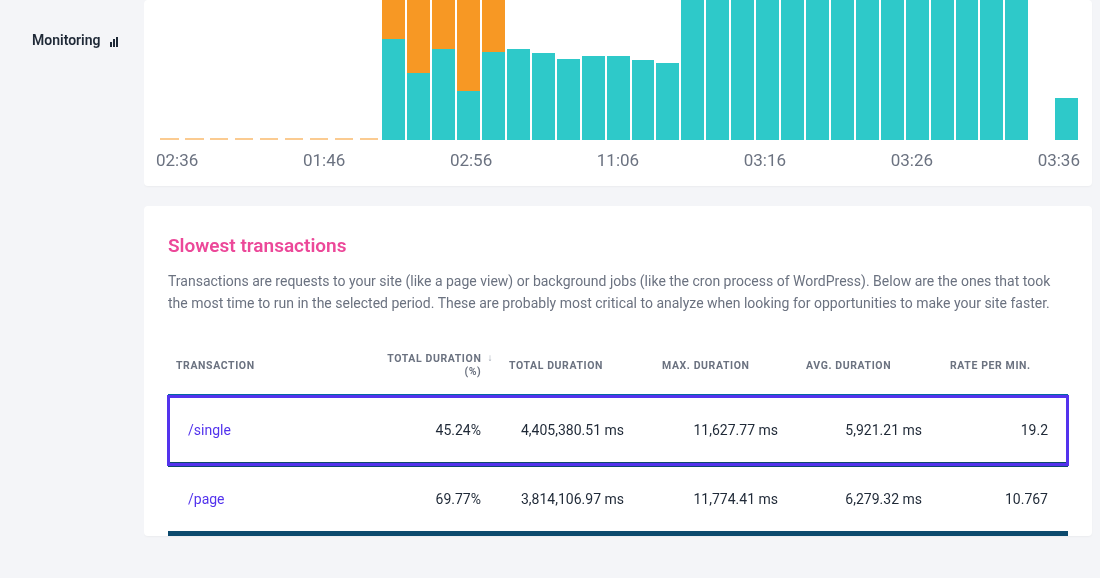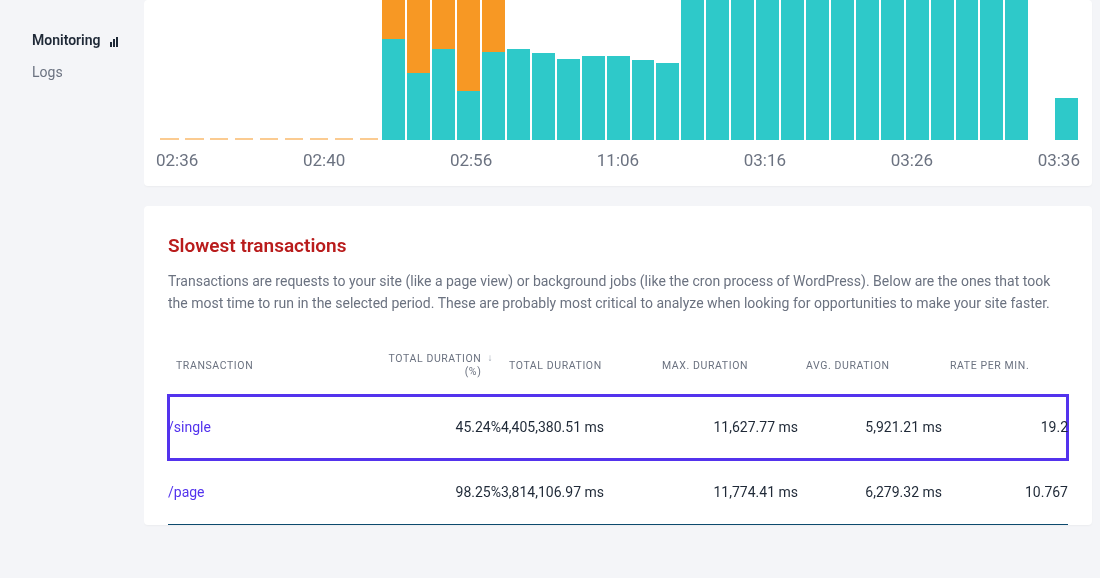--- a/index.html
+++ b/index.html
@@ -83,49 +83,49 @@
       font-size: 17px;
       color: #6b7280;
       padding: 10px 0 4px 0;
     }
     .section-card {
       padding: 28px 24px 0 24px;
     }
     .section-title {
       font-size: 19px;
       font-weight: 600;
-      color: #b91c1c;
+      color: #ec4899;
       margin-bottom: 14px;
     }
     .section-desc {
       font-size: 14px;
       color: #6b7280;
       line-height: 1.55;
       margin-bottom: 28px;
     }
     table {
       width: 100%;
       border-collapse: collapse;
     }
     th {
       text-align: left;
       font-size: 10.5px;
       letter-spacing: 0.6px;
       color: #6b7280;
-      font-weight: 400;
+      font-weight: 700;
       text-transform: uppercase;
       padding: 10px 8px 16px 8px;
-      border-bottom: 1px solid #0369a1;
+      border-bottom: 4px solid #0369a1;
     }
     th.right, td.right { text-align: right; }
     td {
-      padding: 24px 0;
+      padding: 24px 20px;
       font-size: 14px;
       color: #1f2937;
-      border-bottom: 1px solid #0c4a6e;
+      border-bottom: 5px solid #0c4a6e;
       vertical-align: middle;
     }
     td.link { color: #5333ed; cursor: pointer; }
     tr.highlighted td {
       position: relative;
     }
     tr.highlighted {
       outline: 3px solid #5333ed;
       outline-offset: -2px;
     }
@@ -146,23 +146,20 @@
     <div class="sidebar-item active">
       <span>Monitoring</span>
       <span class="sidebar-icon">
         <svg width="10" height="10" viewBox="0 0 10 10">
             <rect x="0" y="5" width="2" height="5" fill="#1f2937"></rect>
             <rect x="3" y="2" width="2" height="8" fill="#1f2937"></rect>
             <rect x="6" y="0" width="2" height="10" fill="#1f2937"></rect>
           </svg>
       </span>
     </div>
-    <div class="sidebar-item">
-      <span>Logs</span>
-    </div>
   </nav>
 
   <main class="main">
     <div class="card chart-card">
       <div class="chart-area" id="chart-area">
           <div class="bar-wrap">
             <div class="bar-tiny"></div>
           </div>
           <div class="bar-wrap">
             <div class="bar-tiny"></div>
@@ -271,21 +268,21 @@
           <div class="bar-wrap">
             <div class="bar-seg bar-teal" style="height: 100%;"></div>
           </div>
           <div class="bar-wrap"></div>
           <div class="bar-wrap">
             <div class="bar-seg bar-teal" style="height: 30%;"></div>
           </div>
         </div>
       <div class="xaxis" id="xaxis">
           <span>02:36</span>
-          <span>02:40</span>
+          <span>01:46</span>
           <span>02:56</span>
           <span>11:06</span>
           <span>03:16</span>
           <span>03:26</span>
           <span>03:36</span>
         </div>
     </div>
 
     <div class="card section-card">
       <h2 class="section-title">Slowest transactions</h2>
@@ -331,21 +328,21 @@
             <tr class="highlighted">
               <td class="link">/single</td>
               <td class="right">45.24%</td>
               <td>4,405,380.51 ms</td>
               <td class="right">11,627.77 ms</td>
               <td class="right">5,921.21 ms</td>
               <td class="right">19.2</td>
             </tr>
             <tr>
               <td class="link">/page</td>
-              <td class="right">98.25%</td>
+              <td class="right">69.77%</td>
               <td>3,814,106.97 ms</td>
               <td class="right">11,774.41 ms</td>
               <td class="right">6,279.32 ms</td>
               <td class="right">10.767</td>
             </tr>
           </tbody>
       </table>
     </div>
   </main>
 </div>

